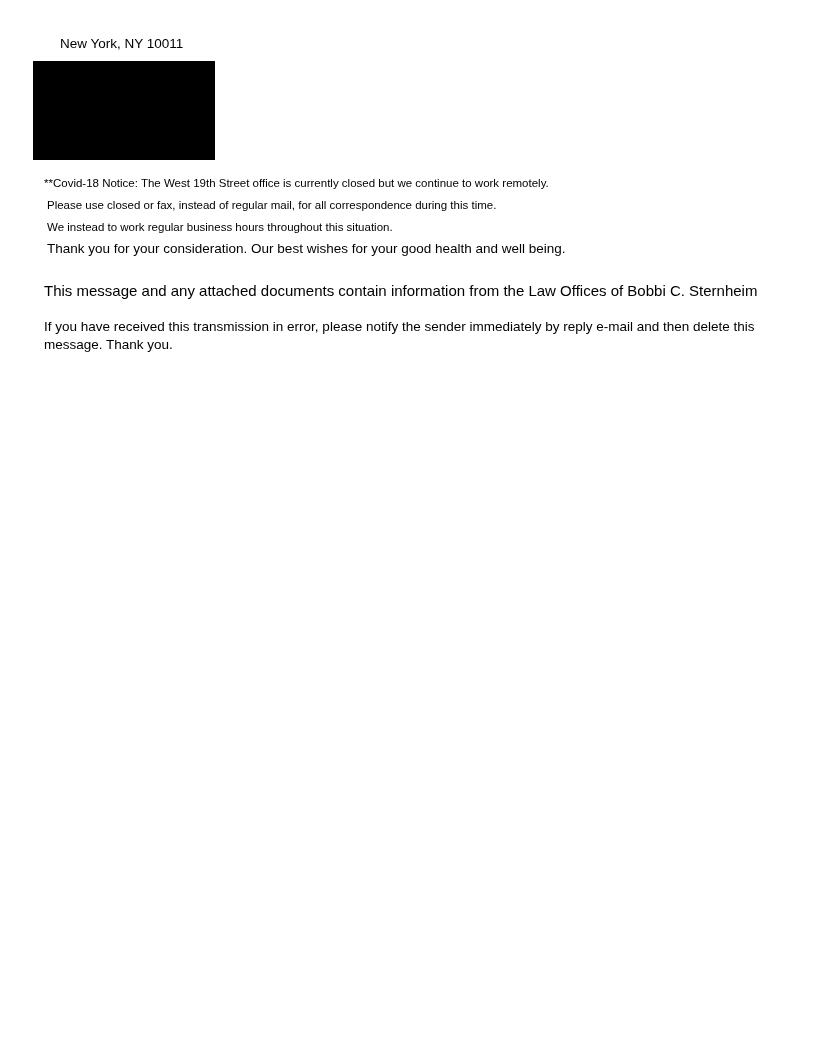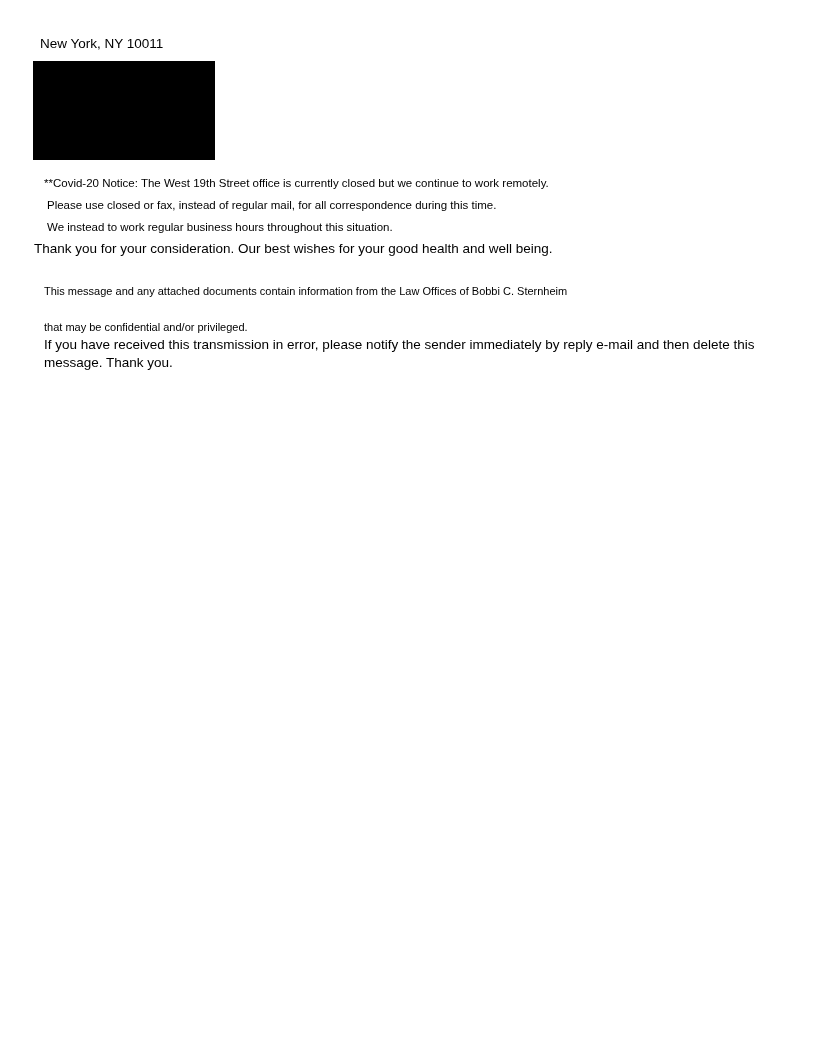--- a/index.html
+++ b/index.html
@@ -16,21 +16,21 @@
     overflow: hidden;
   }
   .page {
     position: relative;
     width: 816px;
     height: 1056px;
     background: #ffffff;
   }
   .address-line {
     position: absolute;
-    left: 40px;
+    left: 60px;
     top: 35px;
     font-size: 13.5px;
     line-height: 18px;
     color: #000000;
     white-space: nowrap;
   }
   .redaction-block {
     position: absolute;
     left: 33px;
     top: 61px;
@@ -48,35 +48,35 @@
     font-size: 11.5px;
     line-height: 22px;
     color: #000000;
     white-space: nowrap;
   }
   .notice-line.small-indent {
     padding-left: 3px;
   }
   .thanks-line {
     position: absolute;
-    left: 34px;
+    left: 47px;
     top: 239px;
     font-size: 13.5px;
     line-height: 19px;
     color: #000000;
     white-space: nowrap;
   }
   .disclaimer-block {
     position: absolute;
     left: 44px;
     top: 282px;
     width: 730px;
   }
   .disclaimer-line {
-    font-size: 11px;
+    font-size: 15px;
     line-height: 18px;
     color: #000000;
   }
   .disclaimer-gap {
     height: 18px;
   }
   .disclaimer-wrap {
     font-size: 13.5px;
     line-height: 18px;
     color: #000000;
@@ -86,27 +86,26 @@
 </head>
 <body>
 
 <div class="page">
 
   <div class="address-line">New York, NY 10011</div>
 
   <div class="redaction-block"></div>
 
   <div class="notice-block">
-    <div class="notice-line">**Covid-20 Notice: The West 19th Street office is currently closed but we continue to work remotely.</div>
+    <div class="notice-line">**Covid-18 Notice: The West 19th Street office is currently closed but we continue to work remotely.</div>
     <div class="notice-line small-indent">Please use closed or fax, instead of regular mail, for all correspondence during this time.</div>
     <div class="notice-line small-indent">We instead to work regular business hours throughout this situation.</div>
   </div>
 
   <div class="thanks-line">Thank you for your consideration.  Our best wishes for your good health and well being.</div>
 
   <div class="disclaimer-block">
     <div class="disclaimer-line">This message and any attached documents contain information from the Law Offices of Bobbi C. Sternheim</div>
     <div class="disclaimer-gap"></div>
-    <div class="disclaimer-line">that may be confidential and/or privileged.</div>
     <div class="disclaimer-wrap">If you have received this transmission in error, please notify the sender immediately by reply e-mail and then delete this message. Thank you.</div>
   </div>
 
 </div>
 
 </body></html>

